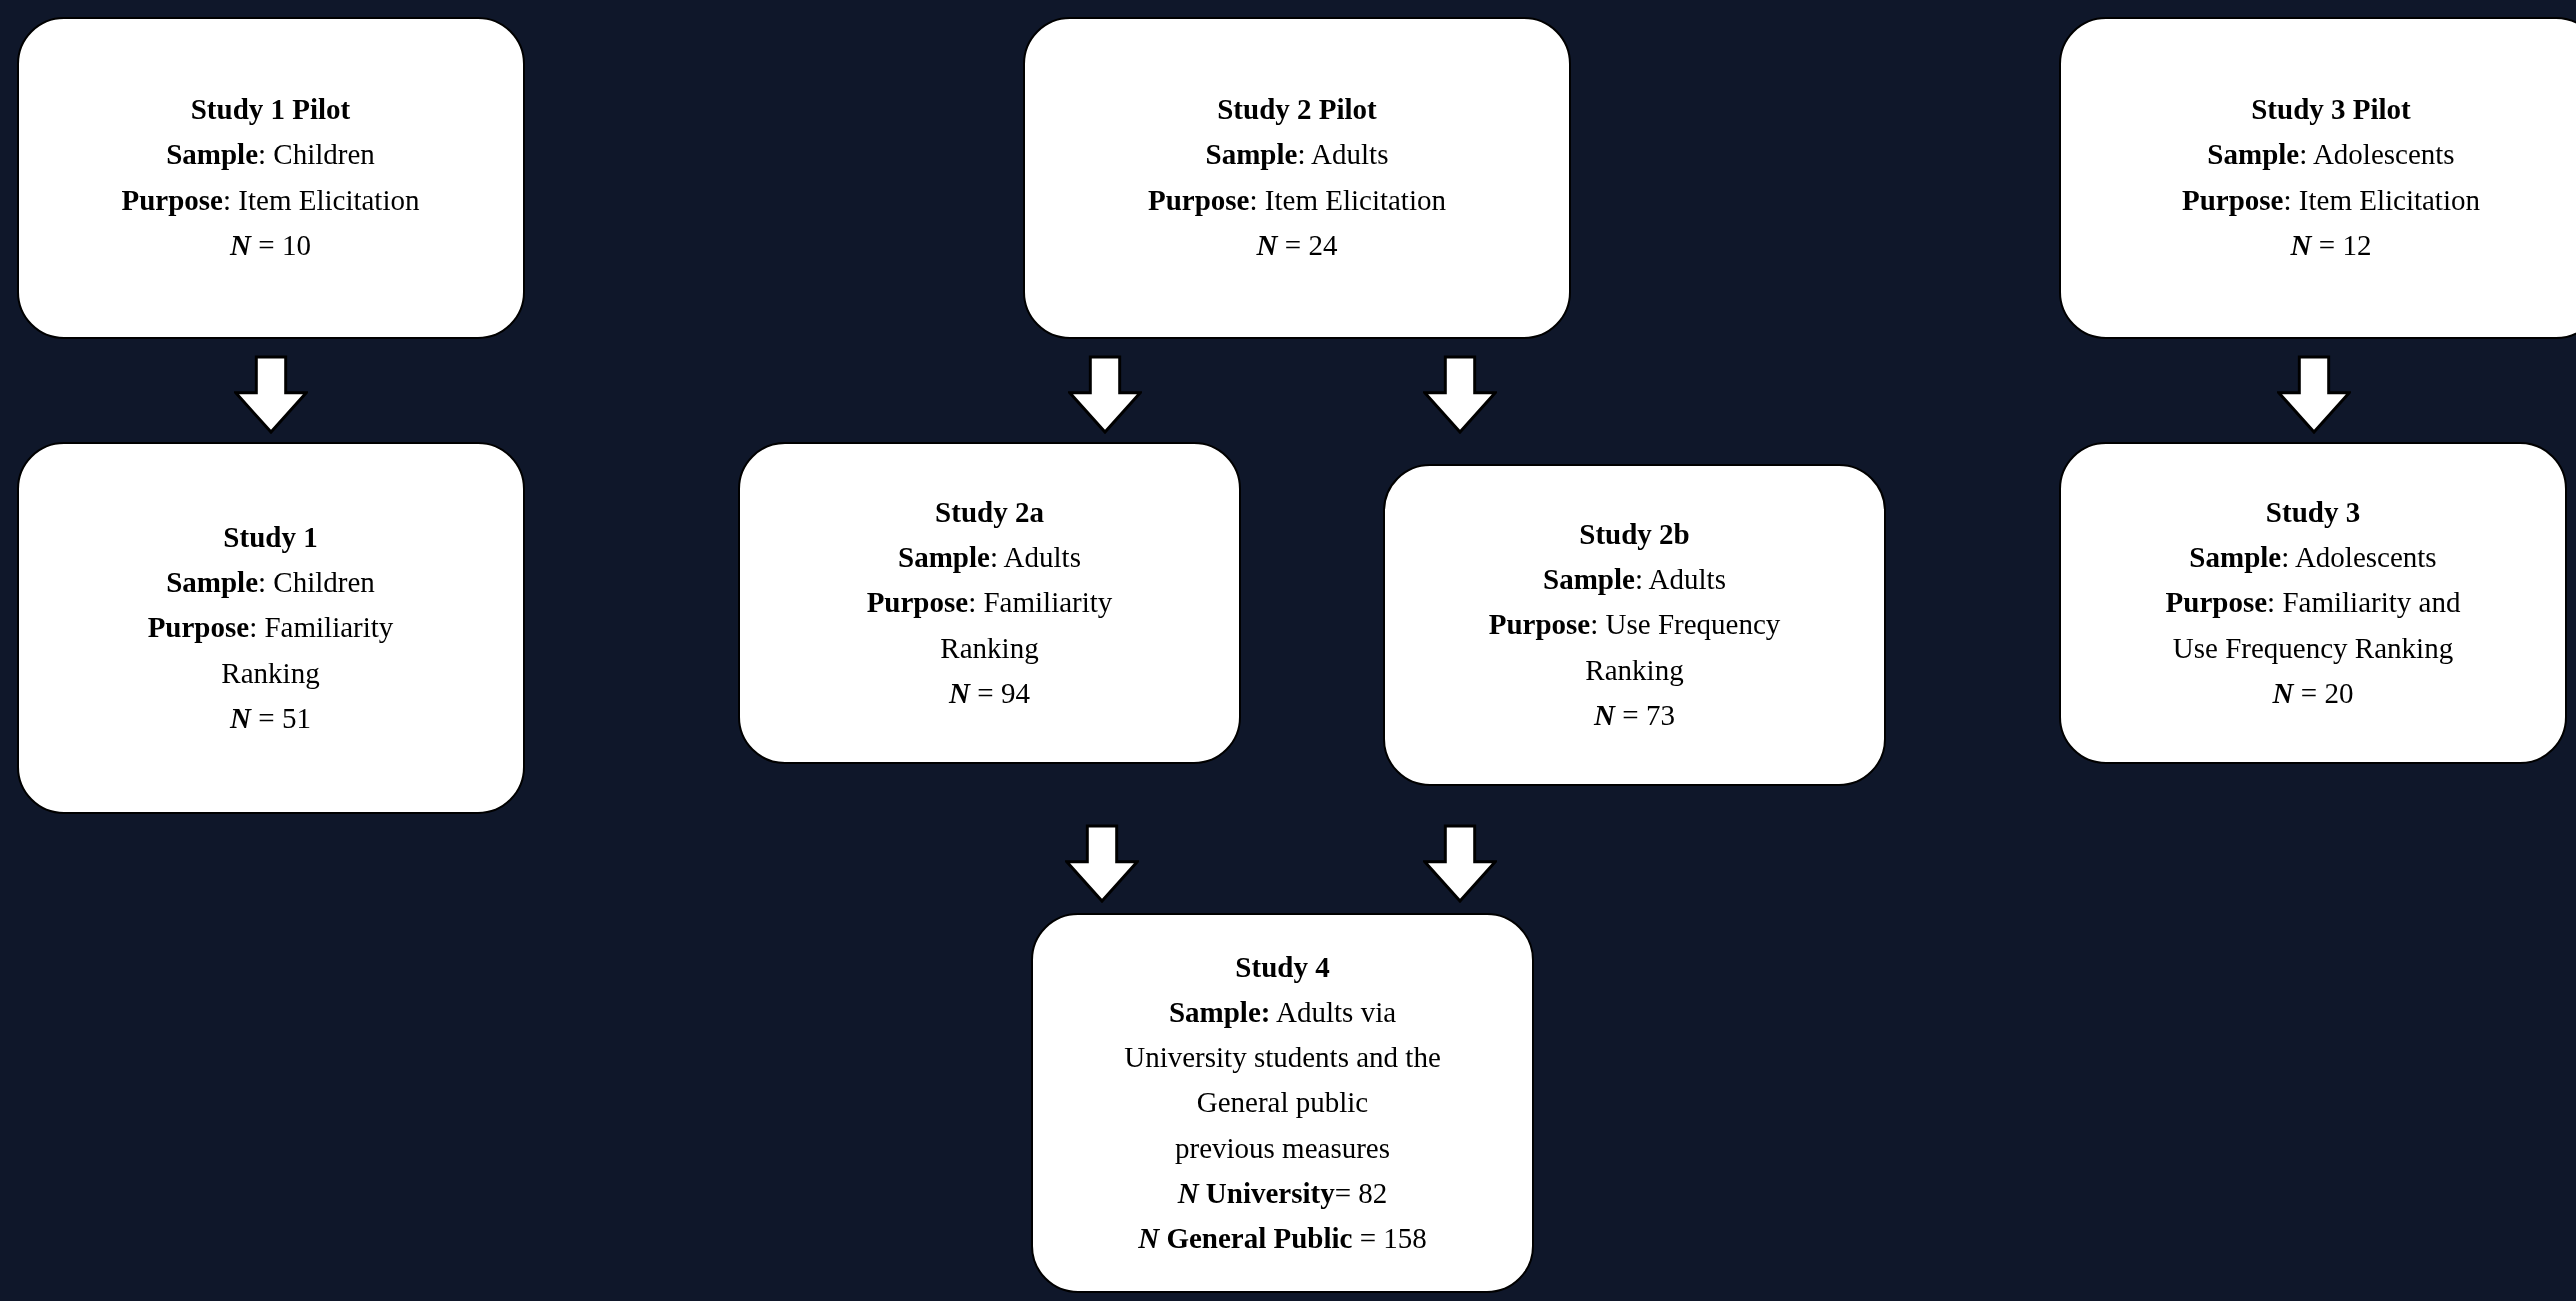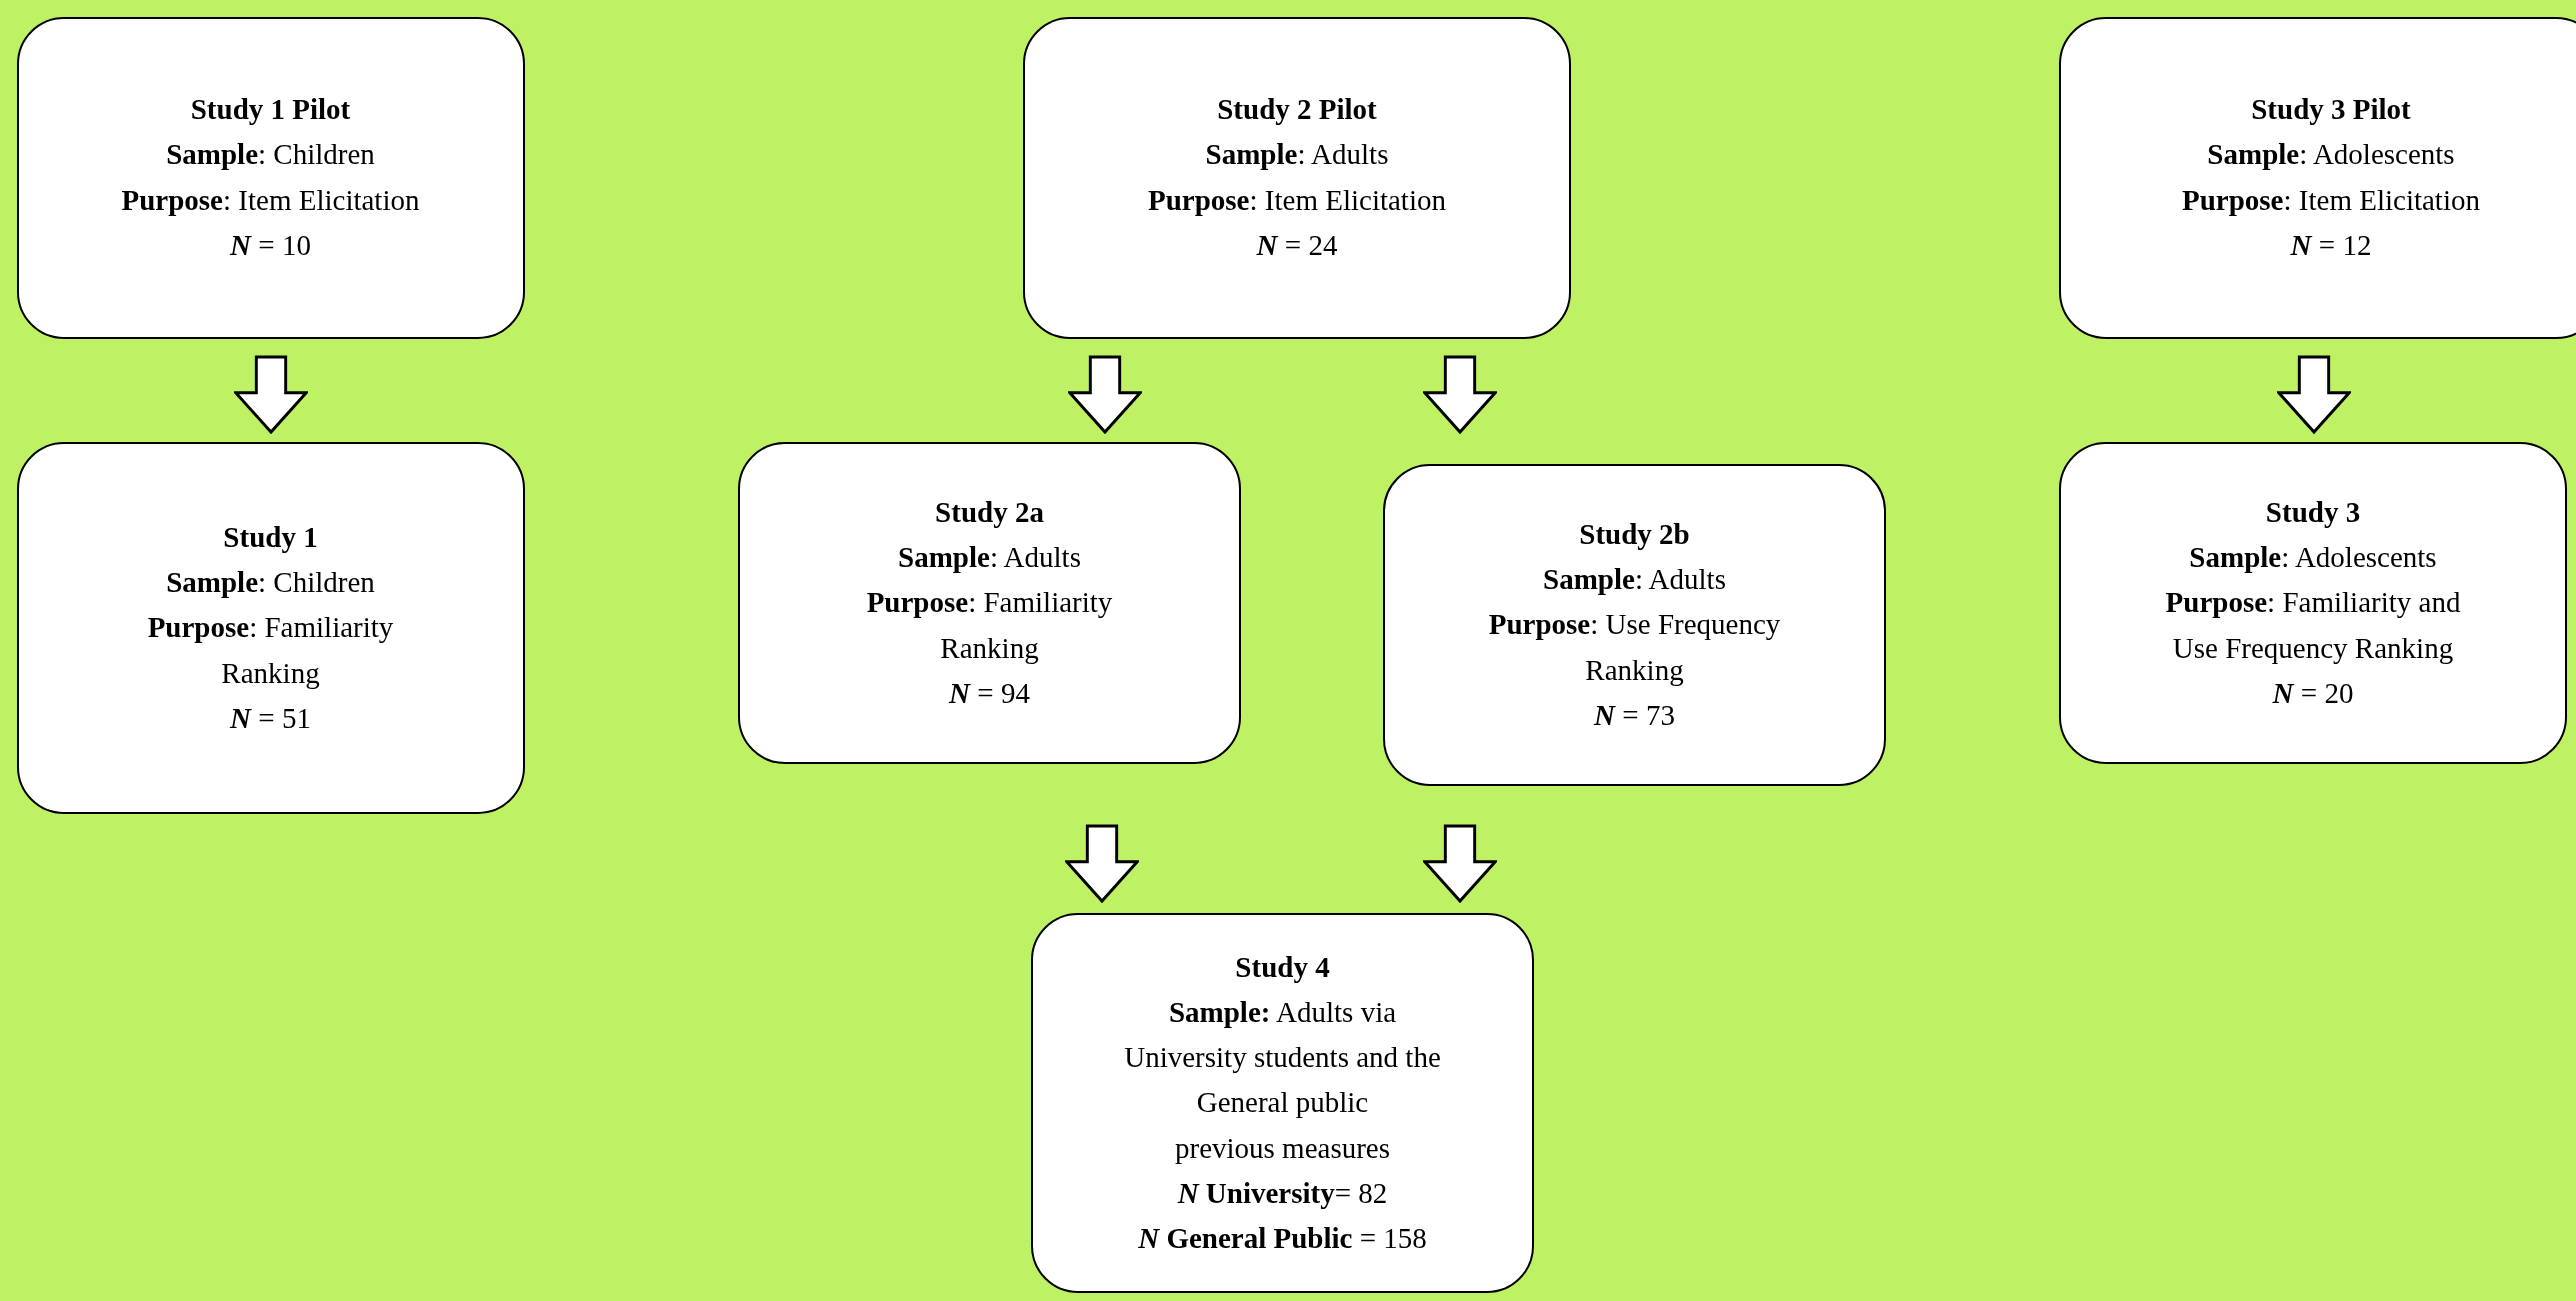--- a/index.html
+++ b/index.html
@@ -1,21 +1,21 @@
 <!DOCTYPE html>
 <html style="font-size:9.4px"><head>
 <meta charset="utf-8">
 <style>
   * { box-sizing: border-box; }
   html, body { margin: 0; padding: 0; background: #ffffff; }
   .canvas {
     position: relative;
     width: 2576px;
     height: 1301px;
-    background: #bef264;
+    background: #0f172a;
     font-family: "Liberation Serif", serif;
     color: #000000;
   }
   .box {
     position: absolute;
     background: #ffffff;
     border: 2.9px solid #000000;
     border-radius: 47px;
     display: flex;
     flex-direction: column;

